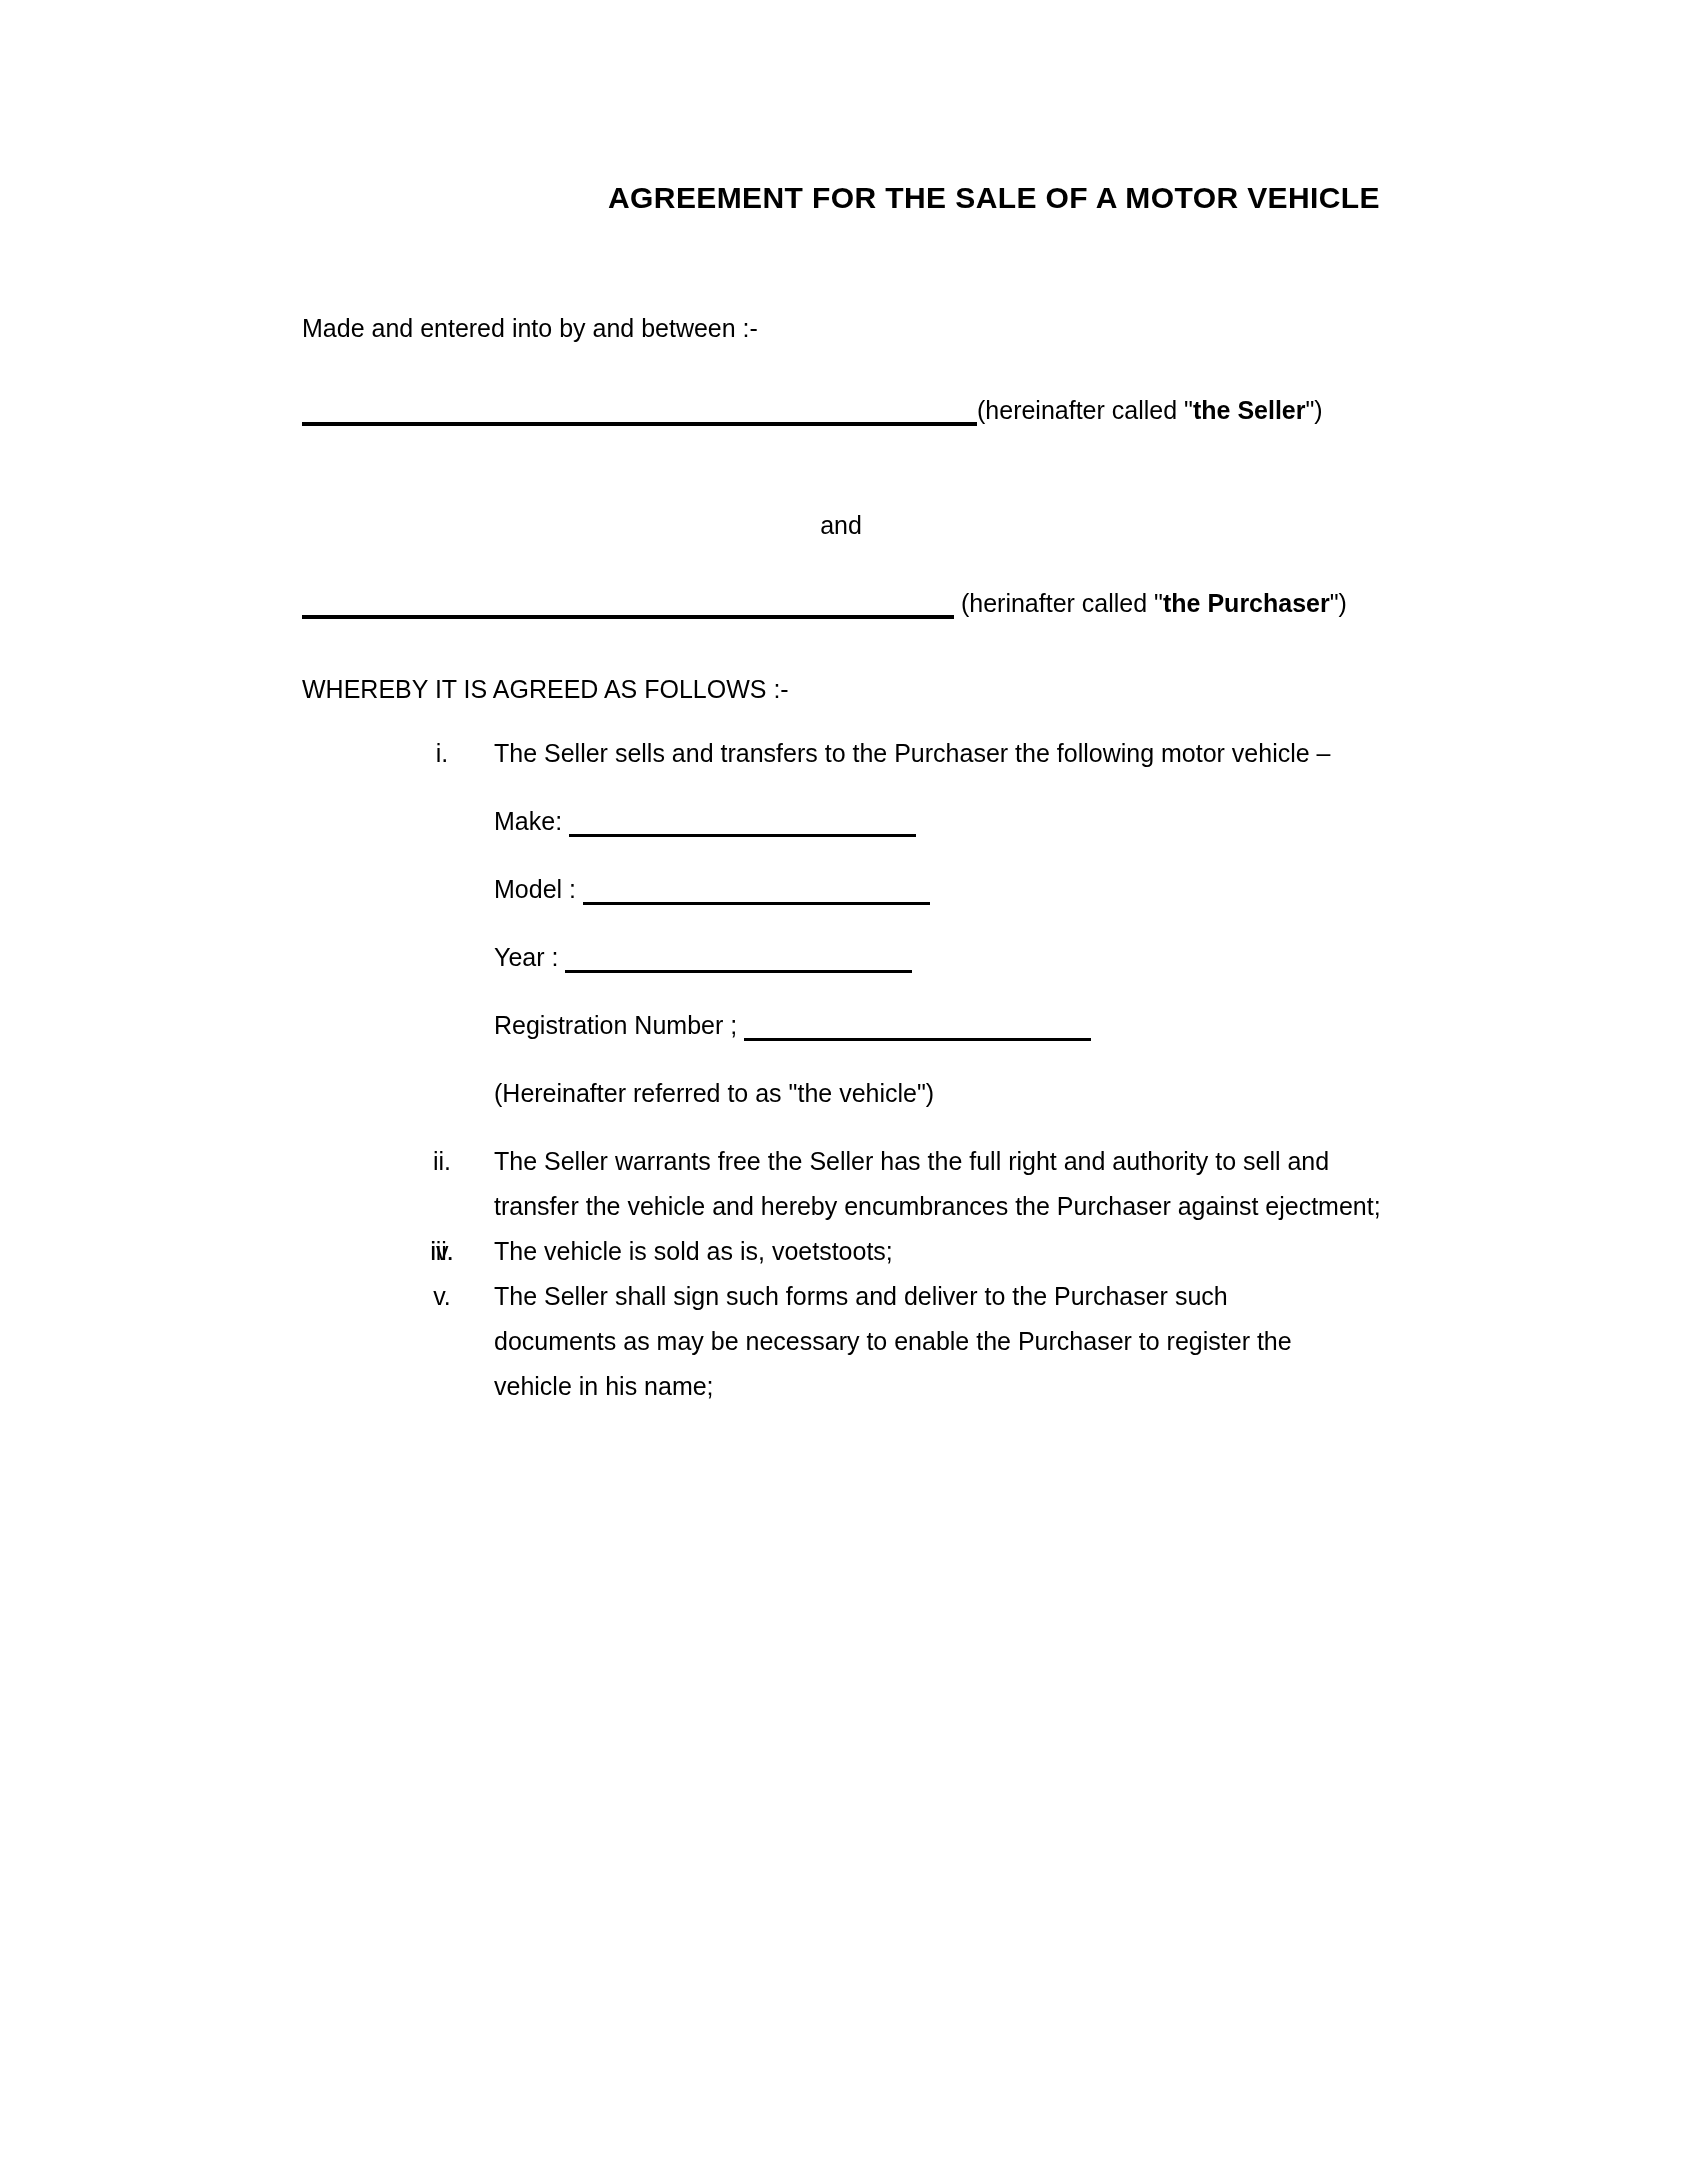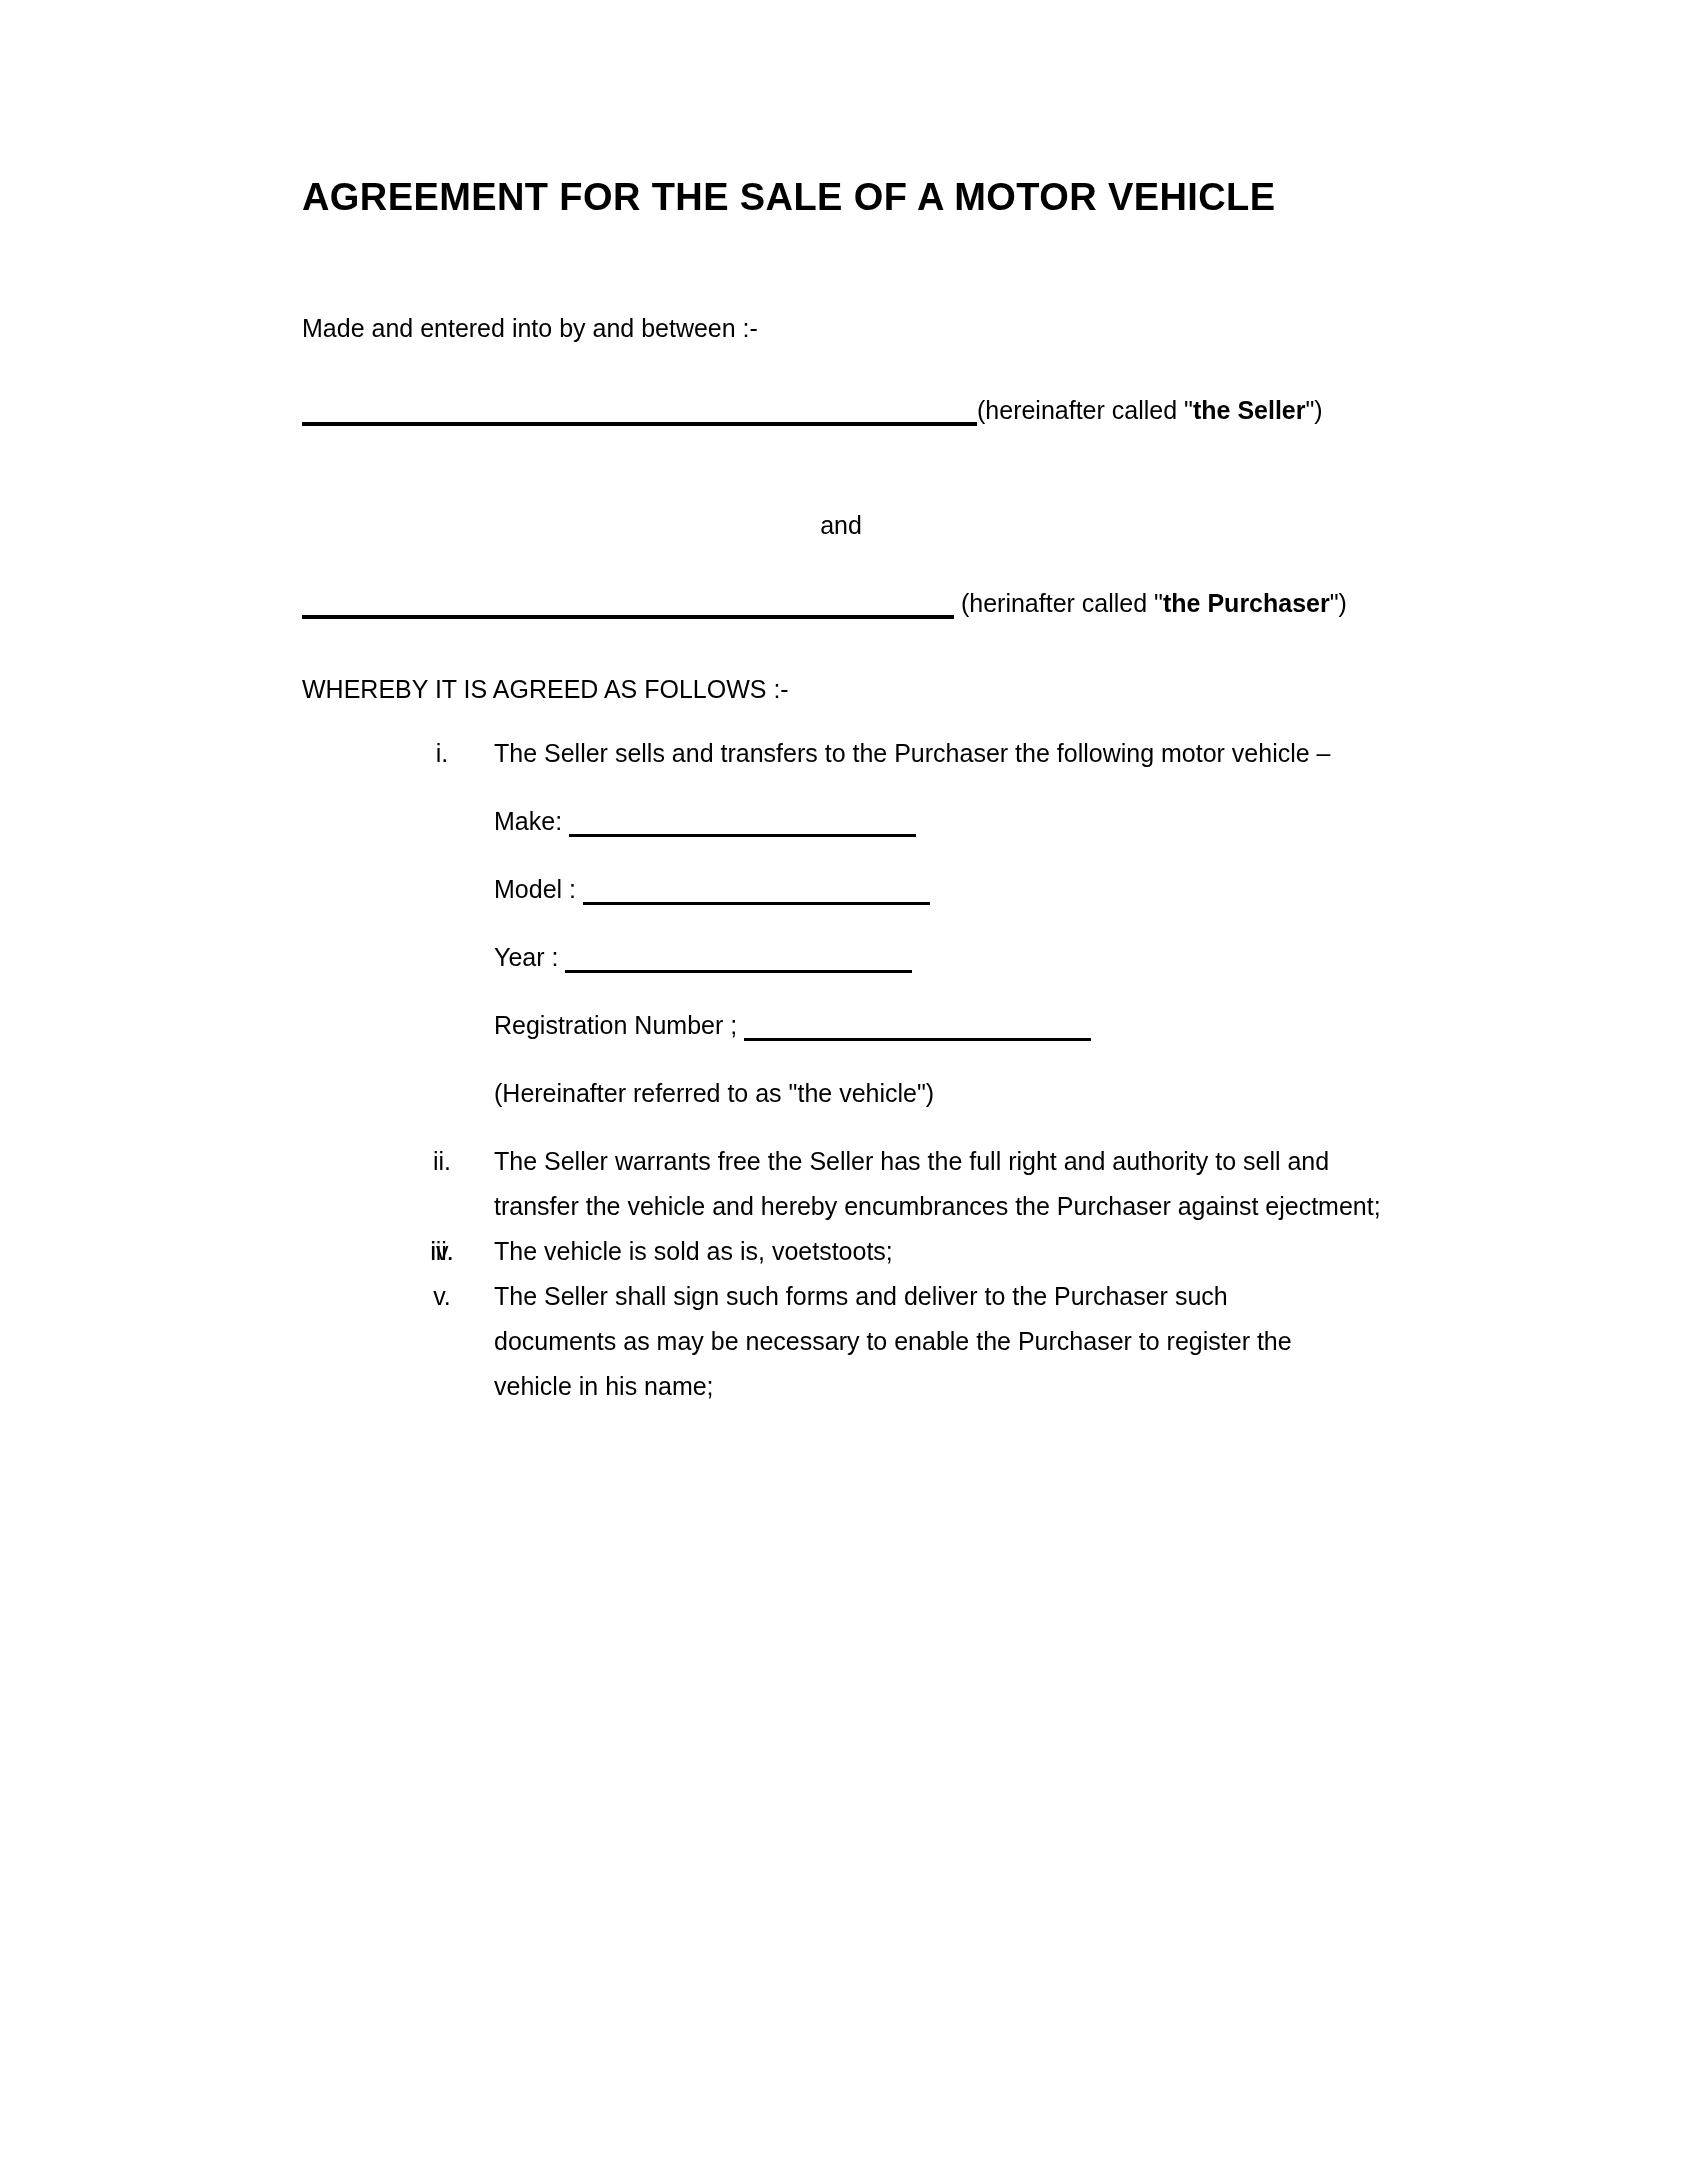--- a/index.html
+++ b/index.html
@@ -17,22 +17,22 @@
     font-size: 25px;
     overflow: hidden;
     -webkit-font-smoothing: antialiased;
   }
   .content {
     padding-left: 302px;
     padding-right: 307px;
   }
   .doc-title {
     margin-top: 180px;
-    text-align: left;
-    font-size: 38px;
+    text-align: right;
+    font-size: 30px;
     font-weight: bold;
     letter-spacing: 0.4px;
     line-height: 35px;
   }
   .intro {
     margin-top: 98px;
     line-height: 31px;
   }
   .party-row {
     line-height: 31px;

